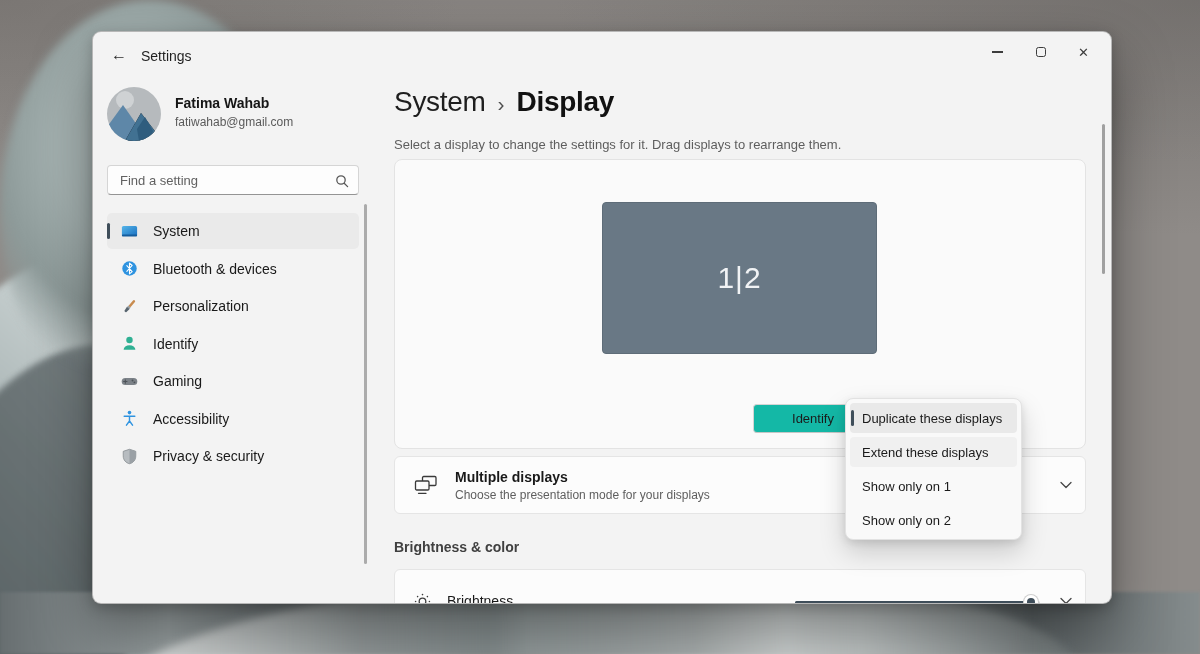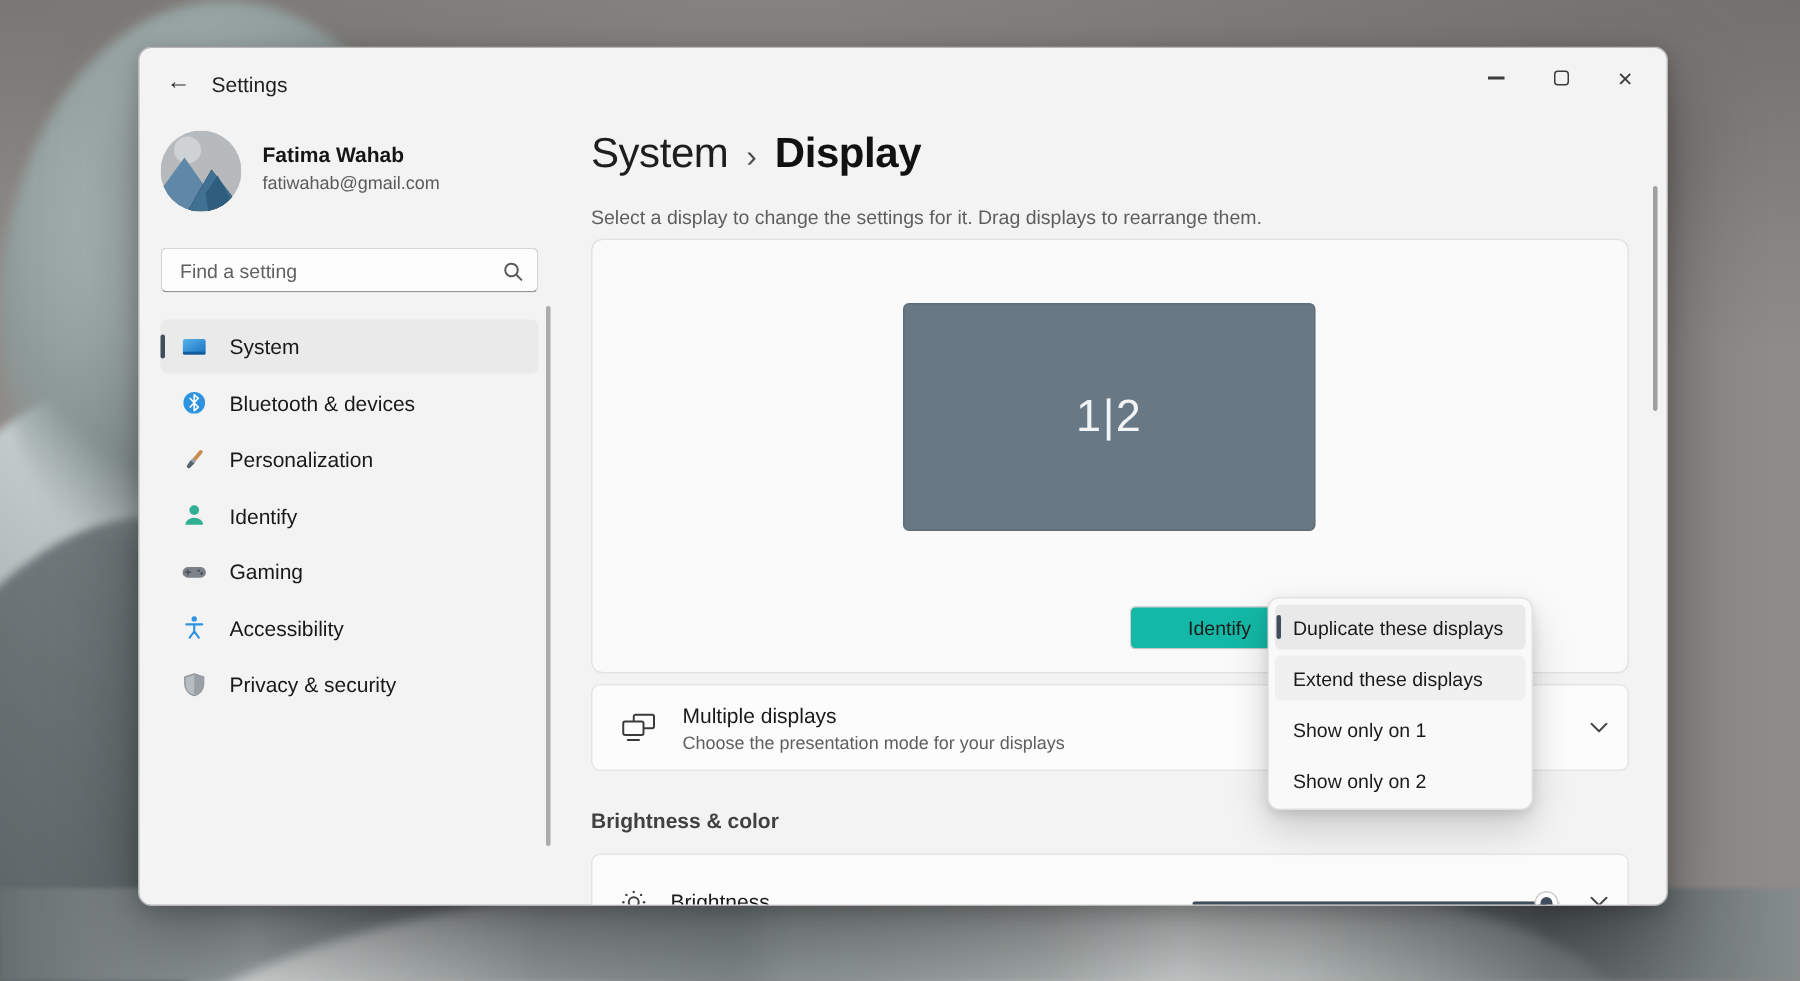--- a/index.html
+++ b/index.html
@@ -90,21 +90,21 @@
     color:#f1f3f5; font-size:30px; font-weight:300; letter-spacing:1px; cursor:pointer; }
   .identify-btn { position:absolute; left:358px; top:244px; width:120px; height:29px;
     background:#14b8a6; border:1px solid #d4d4d4; border-bottom-color:#c6c6c6; border-radius:4px;
     font-family:inherit; font-size:13px; color:#1b1b1b; cursor:pointer; }
 
   .row-card { position:absolute; left:301px; width:692px; background:#fcfcfc;
     border:1px solid #e5e5e5; border-radius:6px; display:flex; align-items:center; padding-left:18px; }
   .multi-card { top:424px; height:58px; cursor:pointer; }
   .bright-card { top:537px; height:64px; }
   .row-text { margin-left:15px; }
-  .row-title { font-size:14px; color:#191919; }
+  .row-title { font-size:14px; color:#191919;font-weight:bold; }
   .row-sub { font-size:12px; color:#5e5e5e; margin-top:3px; }
   .row-chevron { position:absolute; right:13px; top:50%; transform:translateY(-50%); cursor:pointer;
     display:flex; align-items:center; }
 
   .section-header { position:absolute; left:301px; top:507px; font-size:14px; font-weight:700; color:#404040; }
 
   .bright-label { font-size:14px; color:#191919; margin-left:15px; }
   .slider { position:absolute; left:400px; top:28px; width:245px; height:8px; cursor:pointer; }
   .slider .track { position:absolute; left:0; right:0; top:2.5px; height:3.5px; background:#d9d9d9; border-radius:2px; }
   .slider .fill { position:absolute; left:0; top:2.5px; height:3.5px; background:#3f4e5a; border-radius:2px; }

